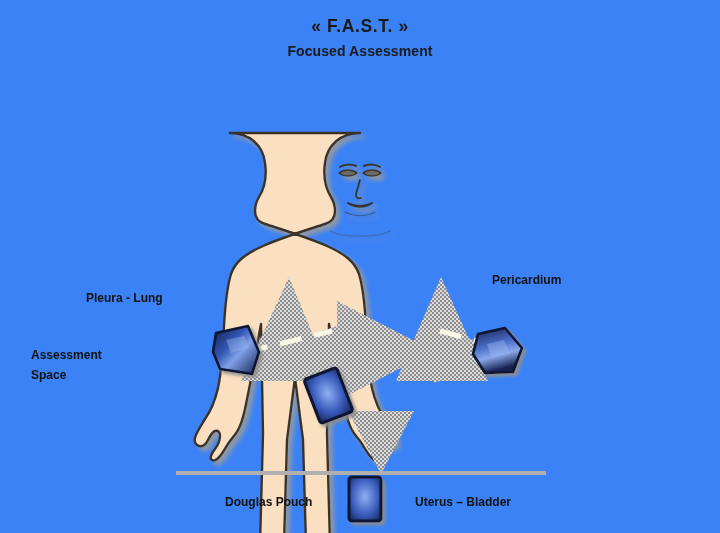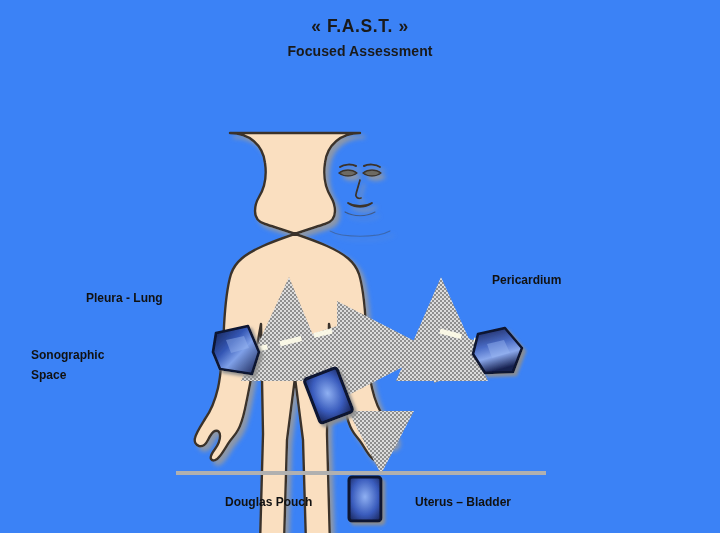--- a/index.html
+++ b/index.html
@@ -220,21 +220,21 @@
         <rect x="349" y="477" width="32" height="44" rx="3" fill="url(#probeGradC)" stroke="#0d1330" stroke-width="3" stroke-linejoin="round"></rect>
       </g>
 
     </g>
 
     <line x1="176" y1="473" x2="546" y2="473" stroke="#b0b0b0" stroke-width="4"></line>
   </svg>
 
   <div class="label" id="label-pleura-lung">Pleura - Lung</div>
 
-  <div class="label" id="label-hepatorenal">Sonographic
+  <div class="label" id="label-hepatorenal">Assessment
 Space</div>
 
   <div class="label" id="label-pericardium">Pericardium</div>
 
 
   <div class="label" id="label-douglas-pouch">Douglas Pouch</div>
 
   <div class="label" id="label-uterus-bladder">Uterus – Bladder</div>
 
 </div>

